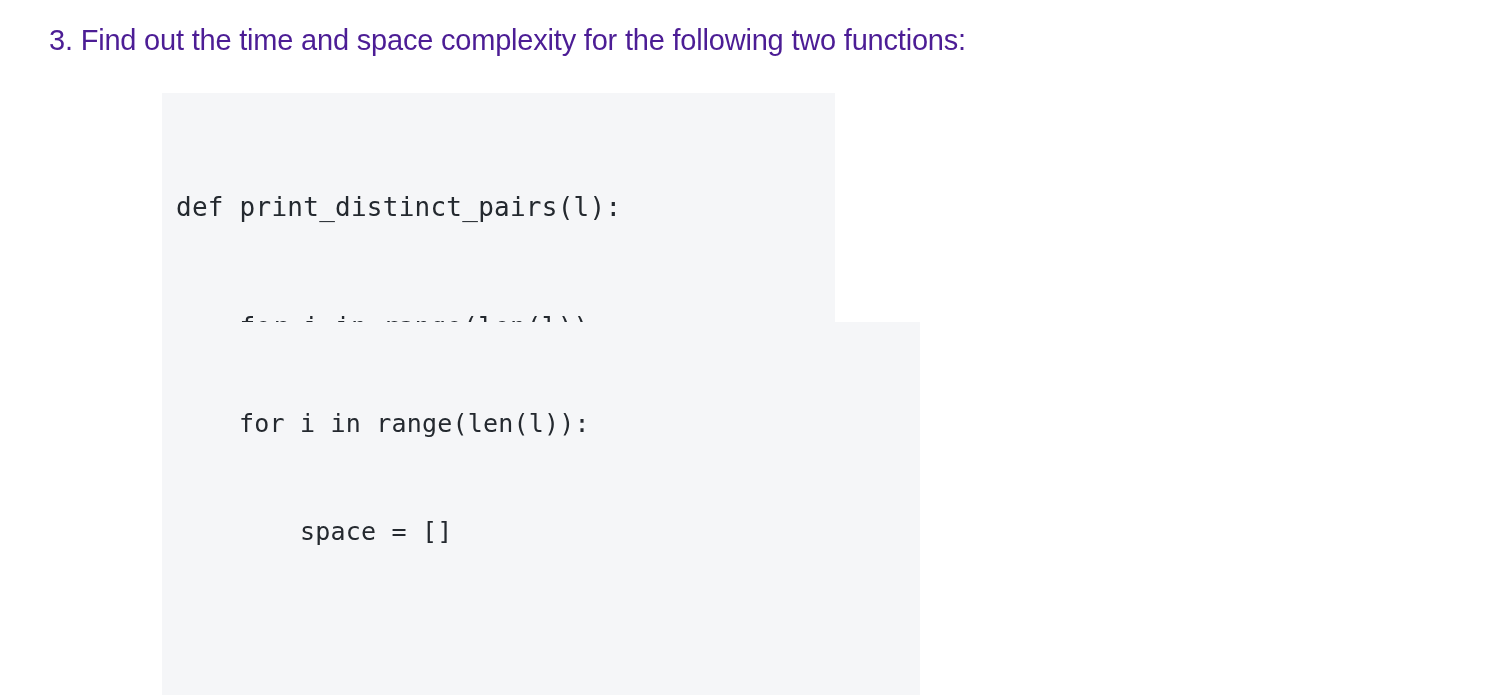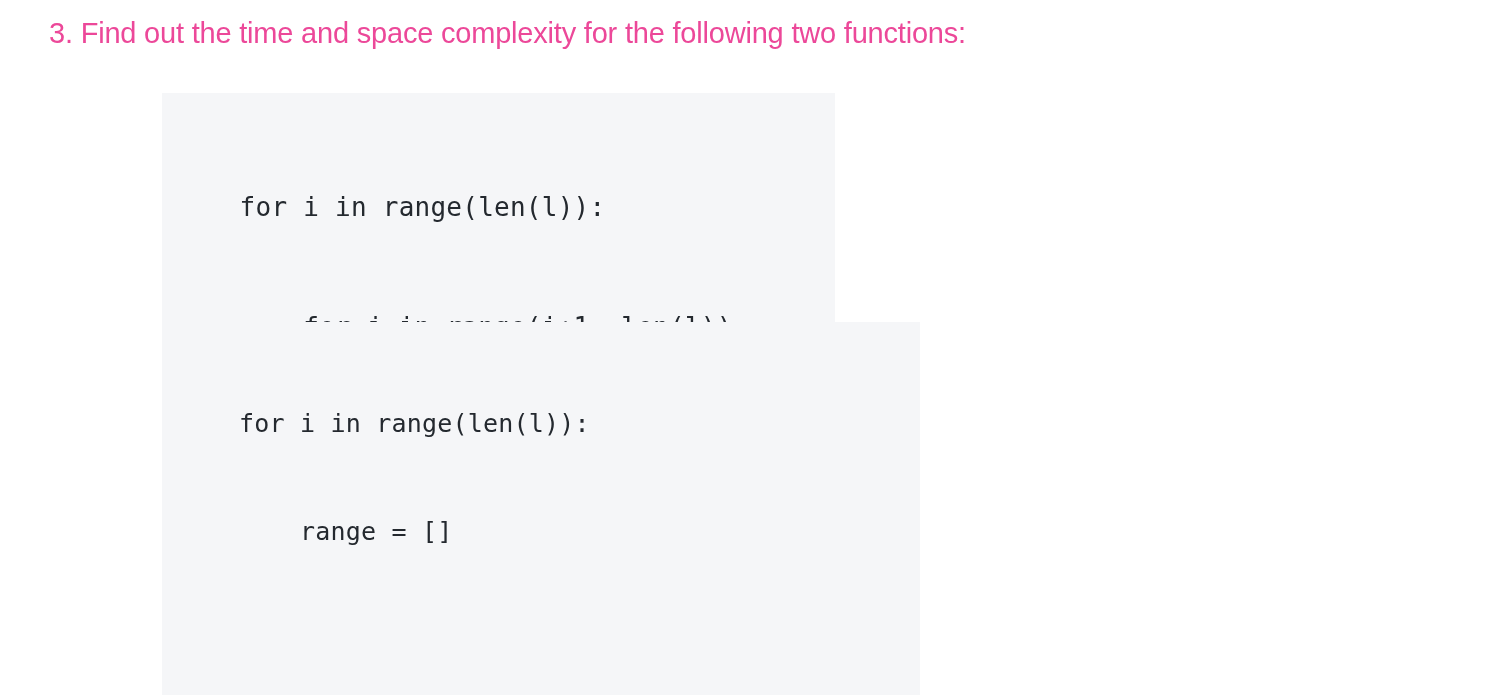--- a/index.html
+++ b/index.html
@@ -15,27 +15,27 @@
     overflow: hidden;
     position: relative;
   }
   .page {
     position: absolute;
     inset: 0;
   }
   .question-heading {
     position: absolute;
     left: 49px;
-    top: 14px;
+    top: 21px;
     font-family: "Liberation Sans", sans-serif;
     font-size: 29px;
     font-weight: 400;
     letter-spacing: -0.2px;
     line-height: 38px;
-    color: #ec4899;
+    color: #4c1d95;
     white-space: pre;
   }
   .code-block {
     position: absolute;
     background: #f5f6f8;
     font-family: "DejaVu Sans Mono", "Liberation Mono", monospace;
     color: #24292f;
     white-space: pre;
     box-sizing: border-box;
   }
@@ -63,28 +63,29 @@
   }
 </style>
 </head>
 <body>
 
 <div class="page">
 
   <div class="question-heading">3. Find out the time and space complexity for the following two functions:</div>
 
   <div class="code-block" id="code-block-1">
+    <span class="code-line">def print_distinct_pairs(l):</span>
     <span class="code-line">    for i in range(len(l)):</span>
     <span class="code-line">        for j in range(i+1, len(l)):</span>
     <span class="code-line">            if l[i] != l[j]:</span>
     <span class="code-line">                print(f"{l[i]} {l[j]}")</span>
   </div>
 
   <div class="code-block" id="code-block-2">
     <span class="code-line">    for i in range(len(l)):</span>
-    <span class="code-line">        range = []</span>
+    <span class="code-line">        space = []</span>
     
     
     
     
   </div>
 
 </div>
 
 </body></html>

